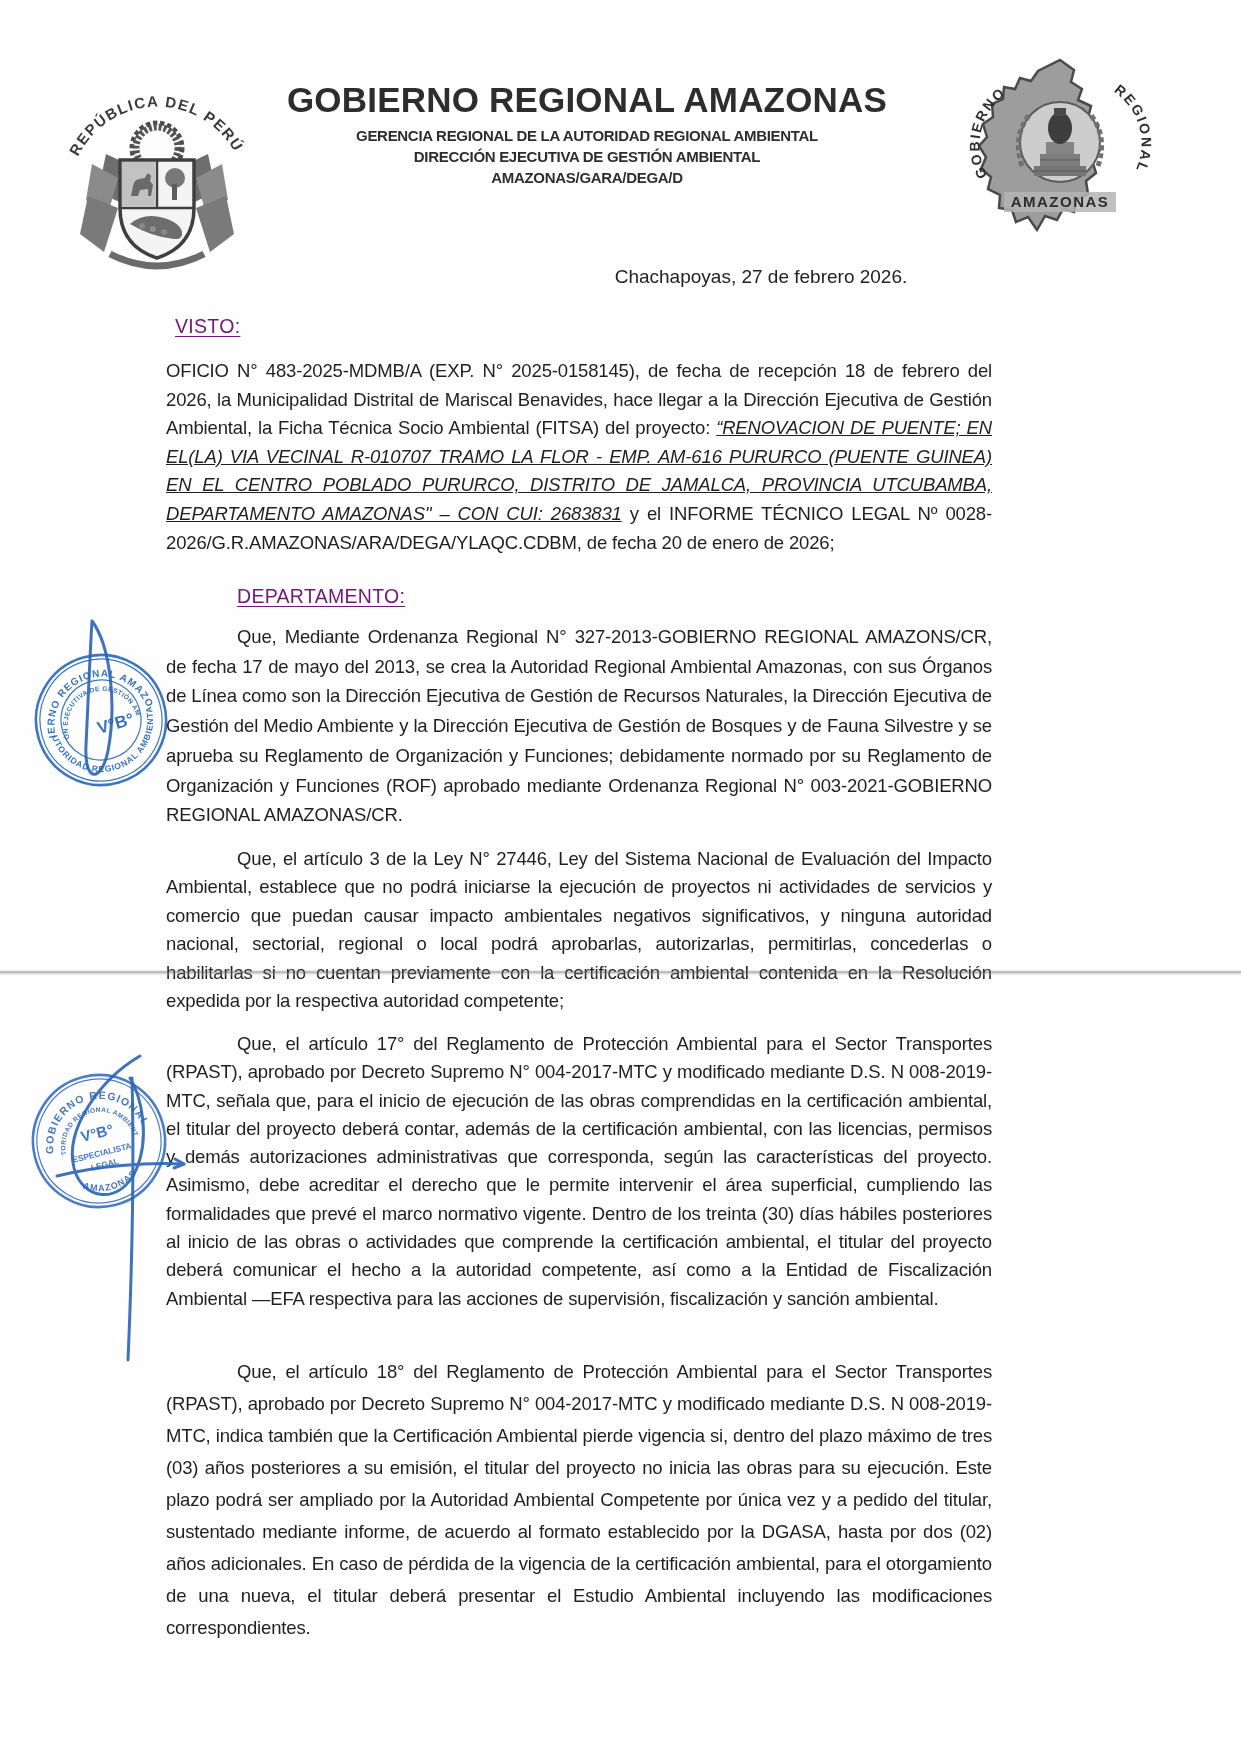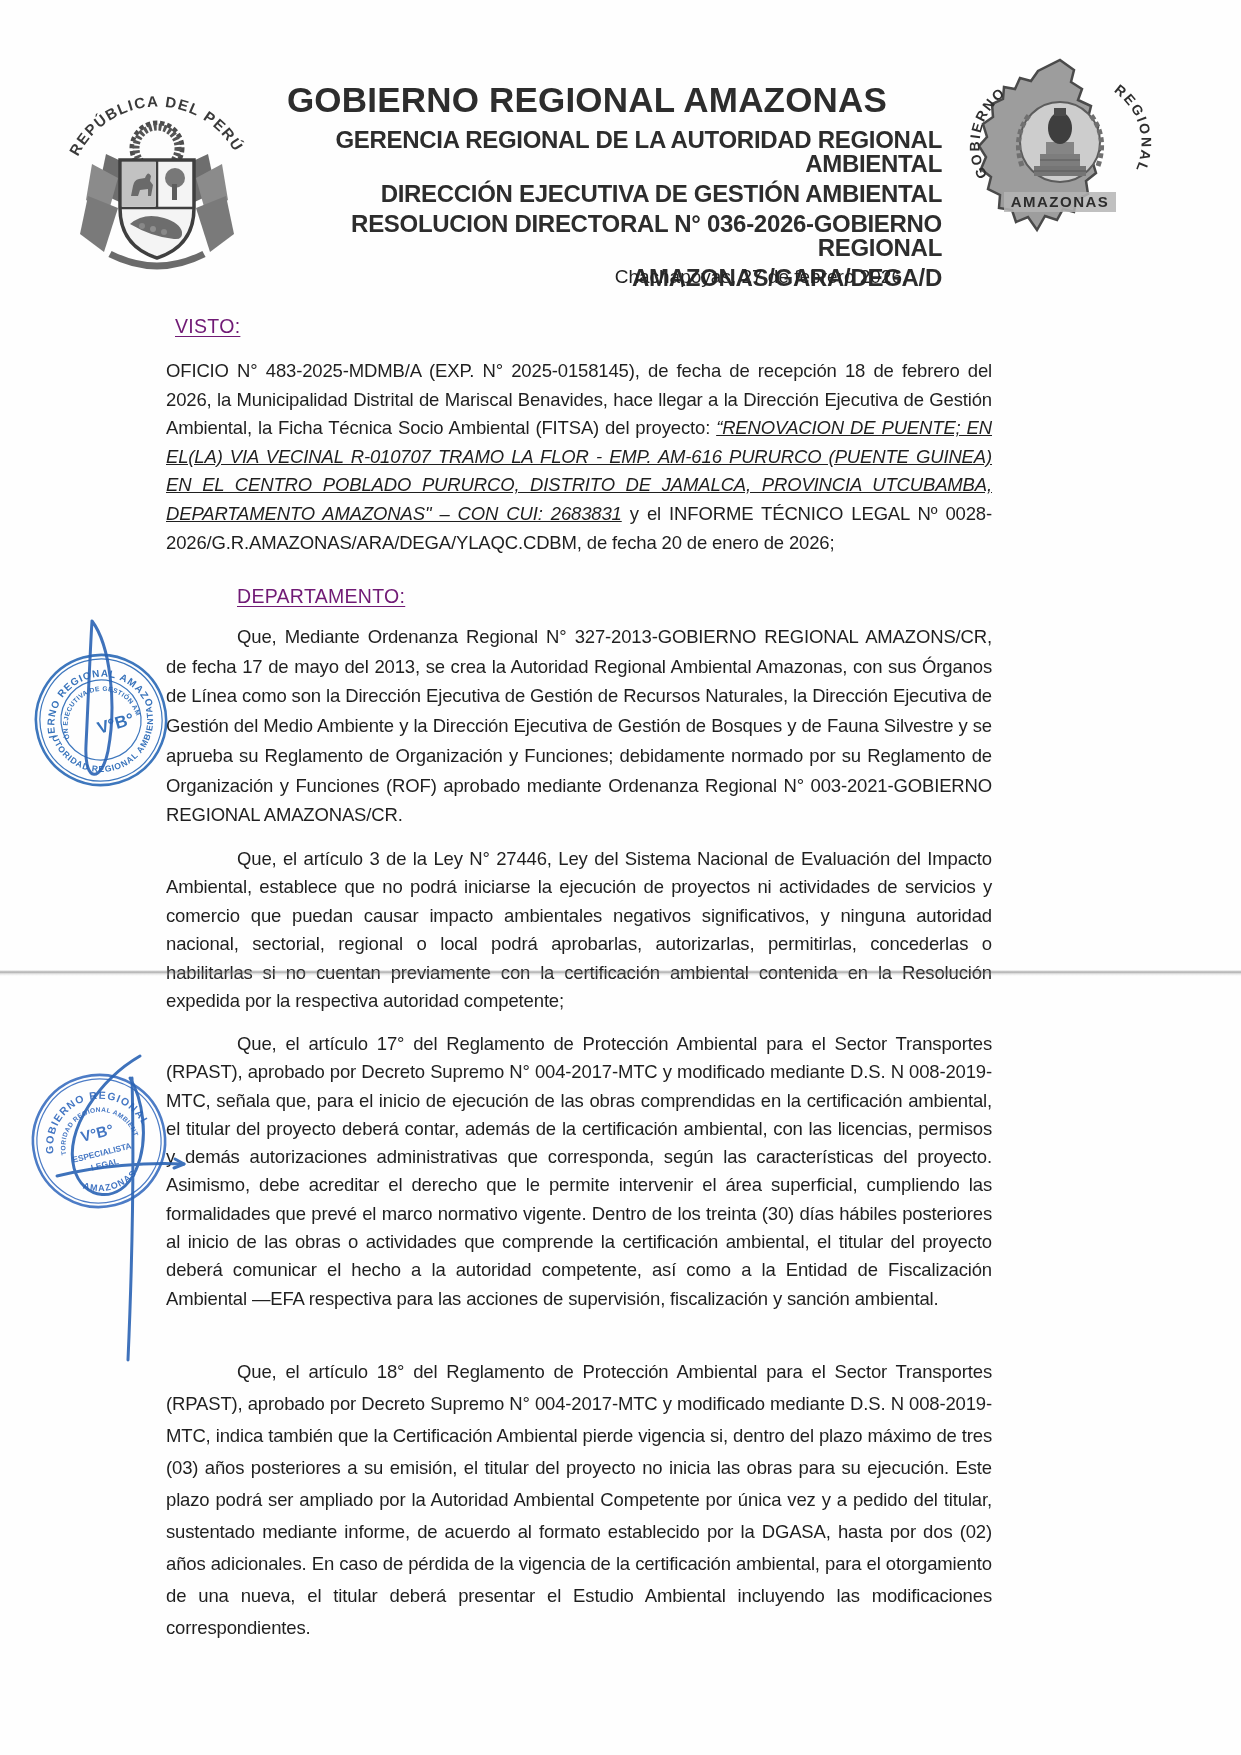--- a/index.html
+++ b/index.html
@@ -12,21 +12,21 @@
     overflow:hidden;
   }
   
   .coat-left{position:absolute;left:58px;top:56px;width:198px;height:225px;}
   .logo-right{position:absolute;left:962px;top:56px;width:196px;height:180px;}
   .header-text{
     position:absolute;left:232px;top:82px;width:710px;
     text-align:center;color:#2d2d2d;font-weight:bold;line-height:1;
   }
   .ht-1{font-size:35px;letter-spacing:0.2px;transform:scaleY(1.02);margin-bottom:11px;}
-  .ht-s{font-size:24px;letter-spacing:-0.3px;margin-bottom:6px;text-align:right;}
+  .ht-s{font-size:15px;letter-spacing:-0.3px;margin-bottom:6px;}
   
   .dateline{
     position:absolute;left:560px;top:266px;width:402px;
     text-align:center;font-size:19px;color:#222;
   }
   .sec-heading{
     position:absolute;font-size:19.5px;color:#701a75;
     text-decoration:underline;text-underline-offset:3px;letter-spacing:0.3px;
   }
   .visto-h{left:175px;top:315px;}
@@ -131,21 +131,20 @@
       <textPath href="#rsR" startOffset="50%" text-anchor="middle">REGIONAL</textPath>
     </text>
     <rect x="42" y="136" width="112" height="20" fill="#b5b5b5" opacity="0.85"></rect>
     <text x="98" y="151" font-size="15" font-weight="bold" fill="#2d2d2d" text-anchor="middle" letter-spacing="1.5">AMAZONAS</text>
   </svg>
 
   <div class="header-text">
     <div class="ht-1">GOBIERNO REGIONAL AMAZONAS</div>
     <div class="ht-s">GERENCIA REGIONAL DE LA AUTORIDAD REGIONAL AMBIENTAL</div>
     <div class="ht-s">DIRECCIÓN EJECUTIVA DE GESTIÓN AMBIENTAL</div>
-    <div class="ht-s">RESOLUCION DIRECTORAL N° 036-2026-GOBIERNO REGIONAL</div>
     <div class="ht-s">AMAZONAS/GARA/DEGA/D</div>
   </div>
 
   <div class="dateline">Chachapoyas,  27 de febrero  2026.</div>
 
   <div class="sec-heading visto-h">VISTO:</div>
   <p class="body-par par-visto"><span>OFICIO N° 483-2025-MDMB/A (EXP. N° 2025-0158145), de fecha de recepción 18 de febrero del 2026, la Municipalidad Distrital de Mariscal Benavides, hace llegar a la Dirección Ejecutiva de Gestión Ambiental, la Ficha Técnica Socio Ambiental (FITSA) del proyecto: </span><span class="ital">“RENOVACION DE PUENTE; EN EL(LA) VIA VECINAL R-010707 TRAMO LA FLOR - EMP. AM-616 PURURCO (PUENTE GUINEA) EN EL CENTRO POBLADO PURURCO, DISTRITO DE JAMALCA, PROVINCIA UTCUBAMBA, DEPARTAMENTO AMAZONAS" – CON CUI: 2683831</span><span> y el INFORME TÉCNICO LEGAL Nº 0028-2026/G.R.AMAZONAS/ARA/DEGA/YLAQC.CDBM, de fecha 20 de enero de 2026;</span></p>
 
   <div class="sec-heading cons-h">DEPARTAMENTO:</div>
   <p class="body-par c0">Que, Mediante Ordenanza Regional N° 327-2013-GOBIERNO REGIONAL AMAZONS/CR, de fecha 17 de mayo del 2013, se crea la Autoridad Regional Ambiental Amazonas, con sus Órganos de Línea como son la Dirección  Ejecutiva de Gestión de Recursos Naturales, la Dirección Ejecutiva de Gestión del Medio Ambiente y la Dirección Ejecutiva de Gestión de Bosques y de Fauna Silvestre y se aprueba su Reglamento de Organización y Funciones; debidamente normado por su Reglamento de Organización y Funciones (ROF) aprobado mediante Ordenanza Regional N° 003-2021-GOBIERNO REGIONAL AMAZONAS/CR.</p>

